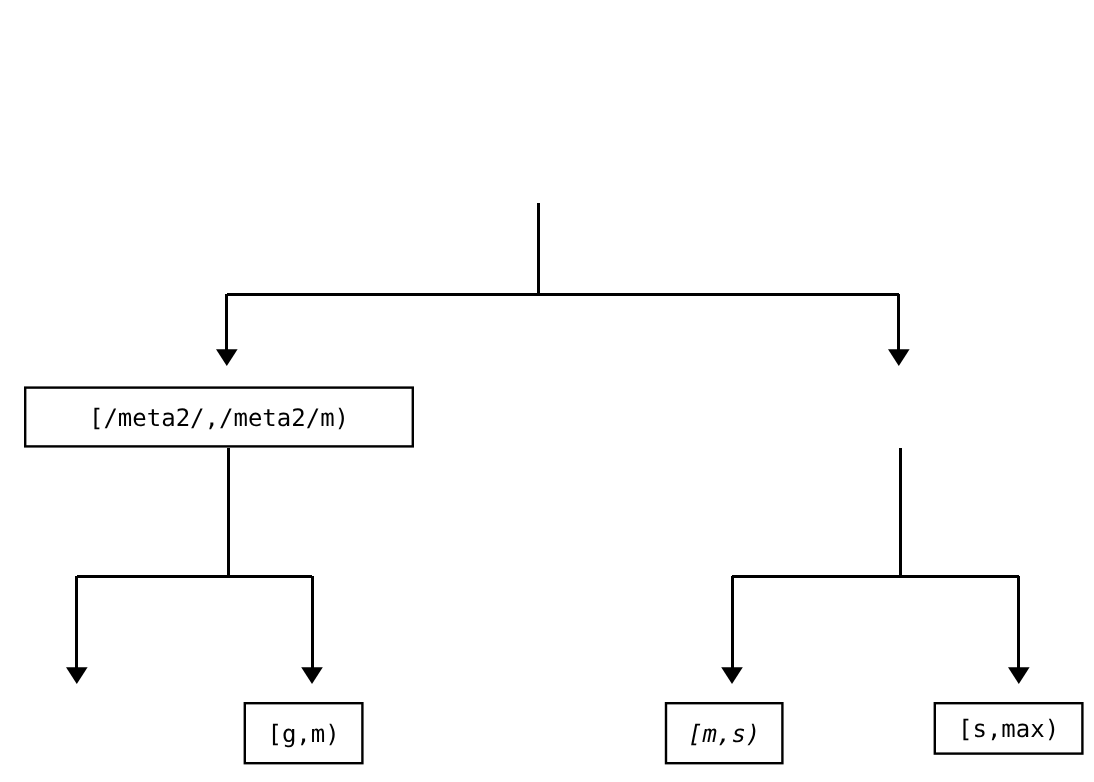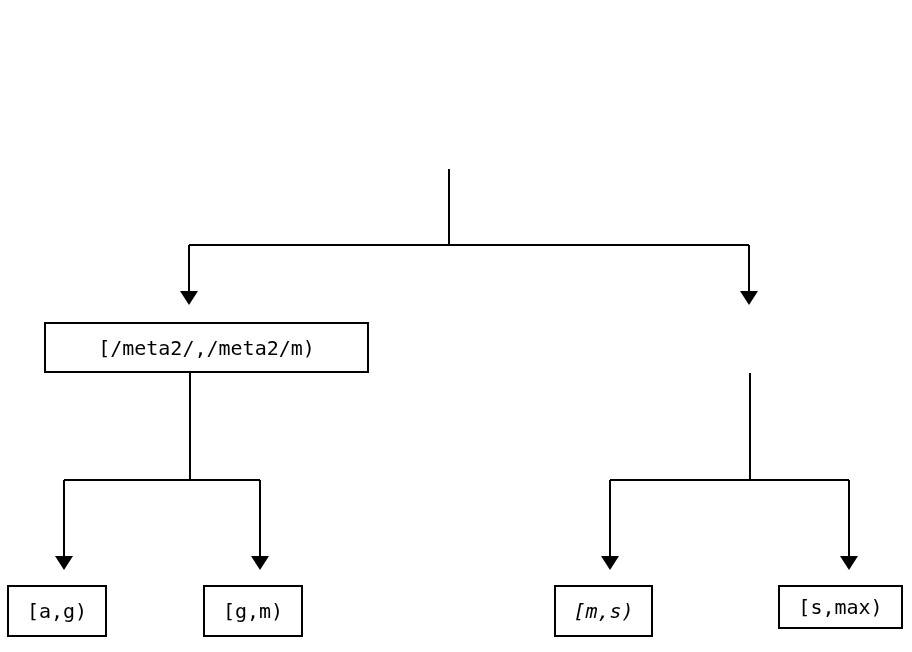--- a/index.html
+++ b/index.html
@@ -32,21 +32,21 @@
     justify-content: center;
     color: #000000;
   }
   .node-label {
     font-family: "DejaVu Sans Mono", "Liberation Mono", monospace;
     white-space: pre;
     color: #000000;
     line-height: 1;
   }
   .node-root   { left: 258px; top: 12px;  width: 381px; height: 157px; }
-  .node-mid-l  { left: 20px;  top: 322px; width: 325px; height: 51px; margin-left: 24px; }
+  .node-mid-l  { left: 20px;  top: 322px; width: 325px; height: 51px; }
   .node-mid-r  { left: 578px; top: 322px; width: 326px; height: 51px; }
   .node-leaf-1 { left: 7px;   top: 585px; width: 100px; height: 52px; }
   .node-leaf-2 { left: 203px; top: 585px; width: 100px; height: 52px; }
   .node-leaf-3 { left: 554px; top: 585px; width: 99px;  height: 52px; font-style: italic; }
   .node-leaf-4 { left: 778px; top: 585px; width: 125px; height: 44px; }
   .lbl-lg { font-size: 21px; }
   .lbl-md { font-size: 20px; }
   .lbl-sm { font-size: 20px; }
 </style>
 </head>
@@ -81,23 +81,20 @@
       <polygon points="840,556 858,556 849,570"></polygon>
     </g>
   </svg>
 
 
   <div class="node node-mid-l">
     <span class="node-label lbl-md">[/meta2/,/meta2/m)</span>
   </div>
 
 
-  <div class="node node-leaf-1">
-    <span class="node-label lbl-sm">[a,g)</span>
-  </div>
 
   <div class="node node-leaf-2">
     <span class="node-label lbl-sm">[g,m)</span>
   </div>
 
   <div class="node node-leaf-3">
     <span class="node-label lbl-sm">[m,s)</span>
   </div>
 
   <div class="node node-leaf-4">

